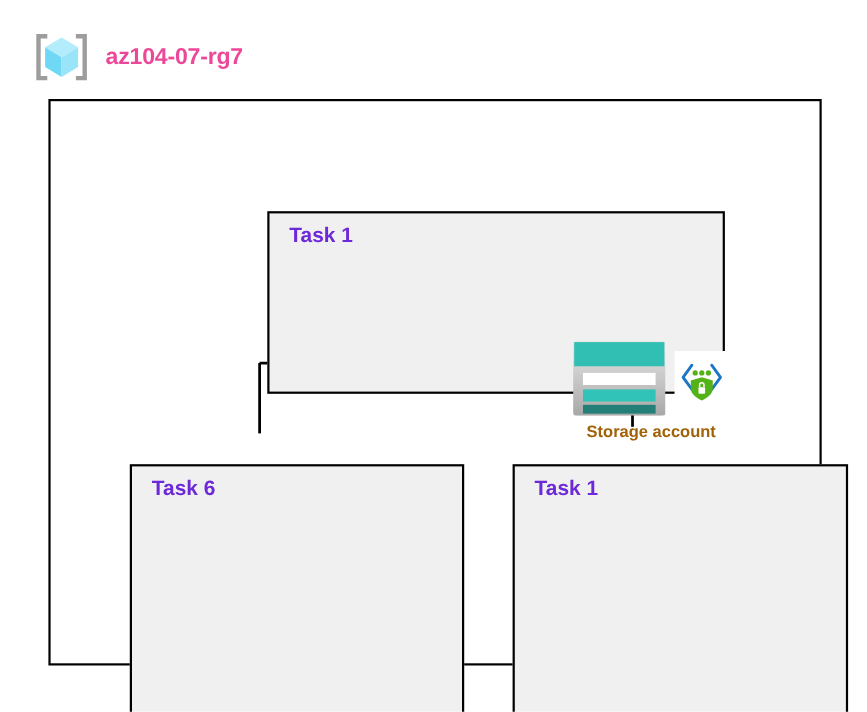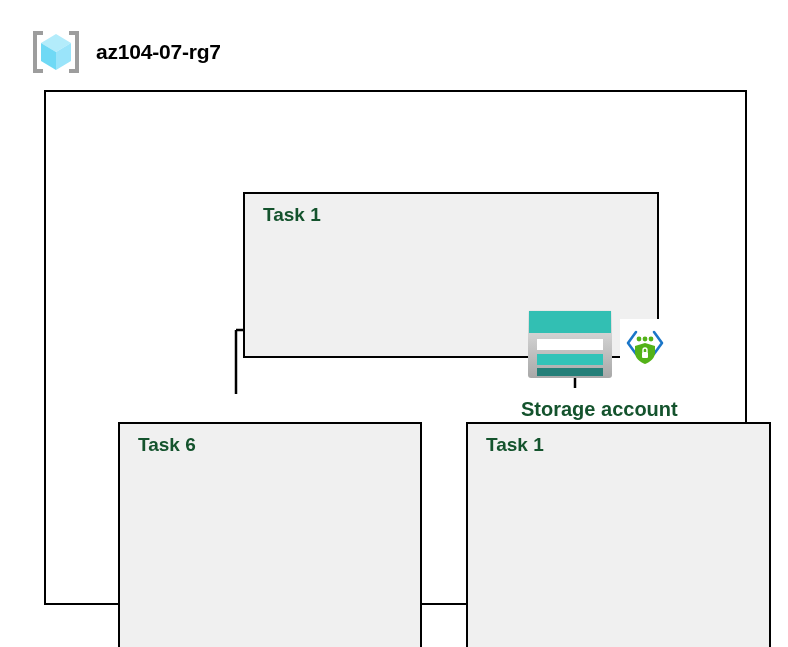--- a/index.html
+++ b/index.html
@@ -25,21 +25,21 @@
     gap: 14px;
   }
   #rg-icon {
     width: 52px;
     height: 52px;
     display: block;
   }
   #rg-title {
     font-size: 21px;
     font-weight: bold;
-    color: #000000;
+    color: #ec4899;
     letter-spacing: -0.2px;
     white-space: nowrap;
   }
 
   
   #rg-container {
     position: absolute;
     left: 44px;
     top: 90px;
     width: 703px;
@@ -59,37 +59,37 @@
   #task1-box { left: 197px; top: 100px; width: 416px; height: 166px; }
   #task2-box { left: 72px;  top: 330px; width: 304px; height: 244px; }
   #task3-box { left: 420px; top: 330px; width: 305px; height: 244px; }
 
   .task-label {
     position: absolute;
     left: 18px;
     top: 10px;
     font-size: 19px;
     font-weight: bold;
-    color: #14532d;
+    color: #6d28d9;
     white-space: nowrap;
   }
 
   
   .node {
     position: absolute;
     display: flex;
     flex-direction: column;
     align-items: center;
   }
   .node-caption {
-    font-size: 20px;
+    font-size: 15px;
     font-weight: bold;
-    color: #14532d;
+    color: #a16207;
     white-space: nowrap;
-    margin-top: 20px;
+    margin-top: 6px;
   }
   .icon-wrap { display: block; line-height: 0; }
 
   
   #node-storage { left: 276px; top: 116px; }
   #storage-icon-row {
     display: flex;
     align-items: center;
     gap: 8px;
   }

